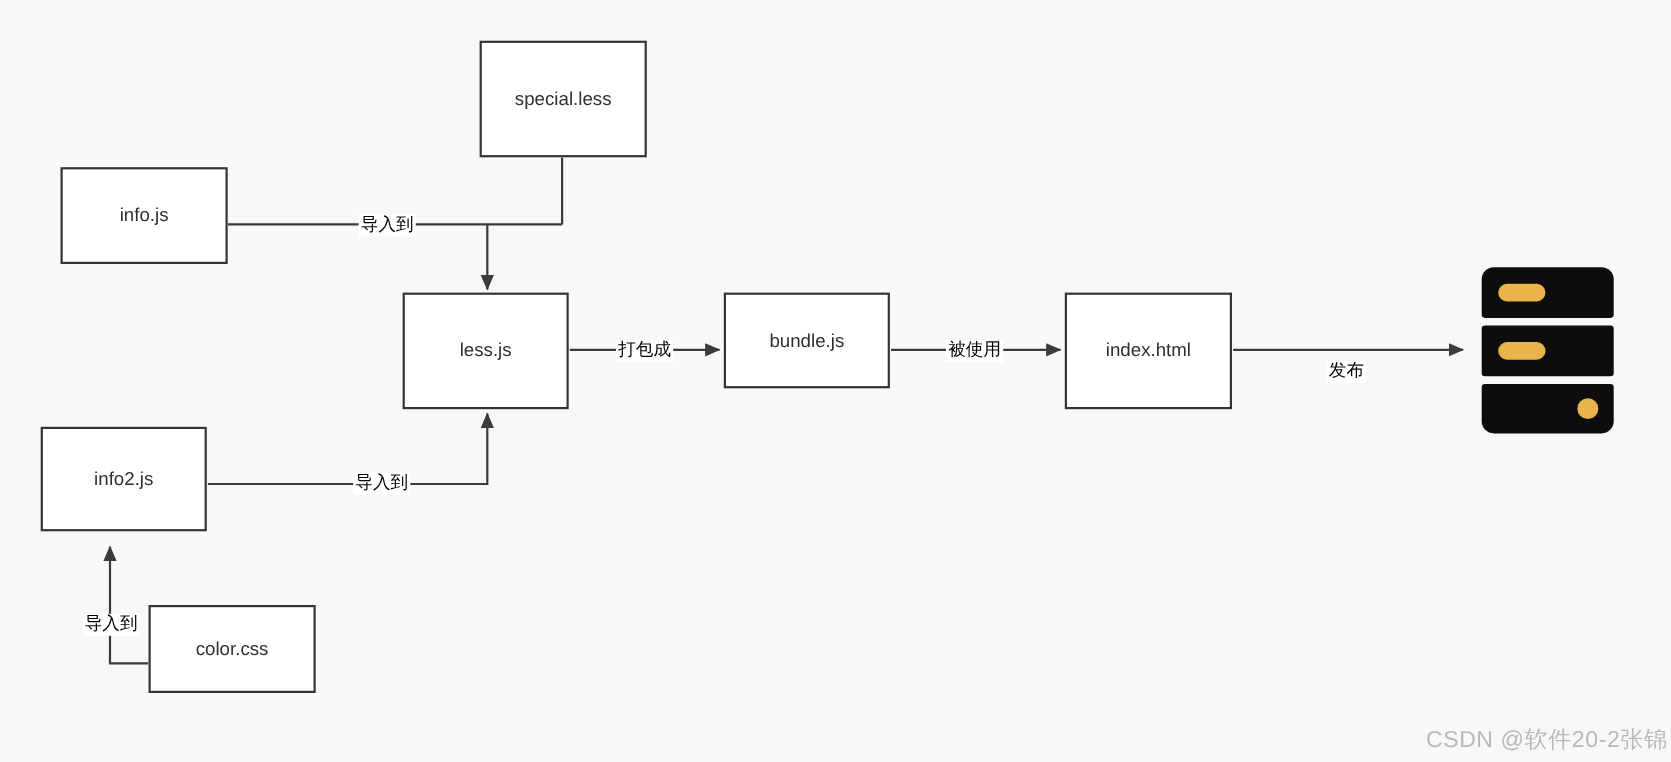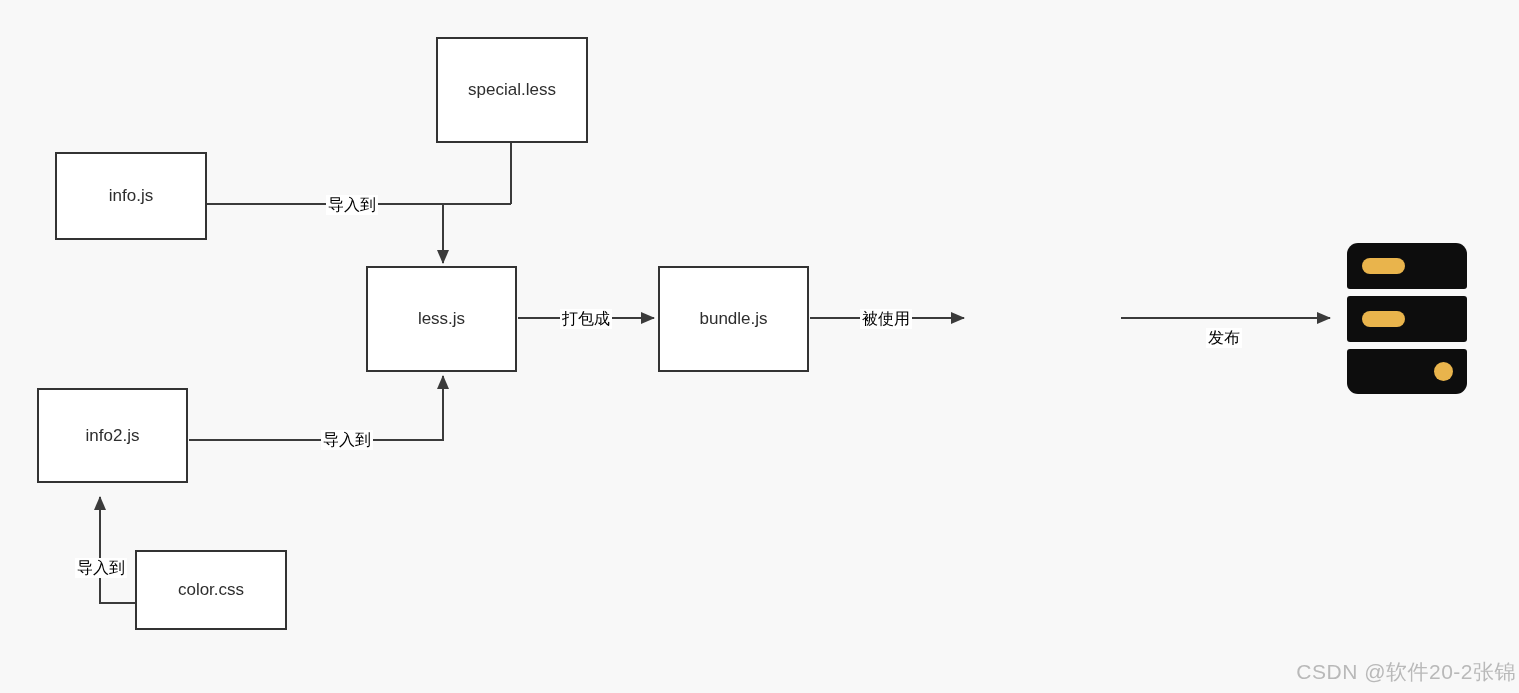--- a/index.html
+++ b/index.html
@@ -28,21 +28,21 @@
     position:absolute;
     background:var(--boxfill);
     border:2px solid var(--border);
     display:flex;align-items:center;justify-content:center;
     font-size:17px;color:var(--text);
     text-align:center;
   }
   .n-special{left:436px;top:37px;width:152px;height:106px;}
   .n-info   {left:55px; top:152px;width:152px;height:88px;text-align:center;}
   .n-main   {left:366px;top:266px;width:151px;height:106px;}
-  .n-bundle {left:658px;top:266px;width:151px;height:106px;}
+  .n-bundle {left:658px;top:266px;width:151px;height:87px;}
   .n-index  {left:968px;top:266px;width:152px;height:106px;}
   .n-info2  {left:37px; top:388px;width:151px;height:95px;}
   .n-color  {left:135px;top:550px;width:152px;height:80px;}
 
   .edge-label{
     position:absolute;
     transform:translate(-50%,-50%);
     background:#ffffff;
     padding:0 2px;
     font-size:16px;
@@ -133,20 +133,23 @@
   </div>
 
   <div class="node n-main">
     <span>less.js</span>
   </div>
 
   <div class="node n-bundle">
     <span>bundle.js</span>
   </div>
 
+  <div class="node n-index">
+    <span>index.html</span>
+  </div>
 
   <div class="node n-info2">
     <span>info2.js</span>
   </div>
 
   <div class="node n-color">
     <span>color.css</span>
   </div>
 
   <span class="edge-label el-1">导入到</span>

